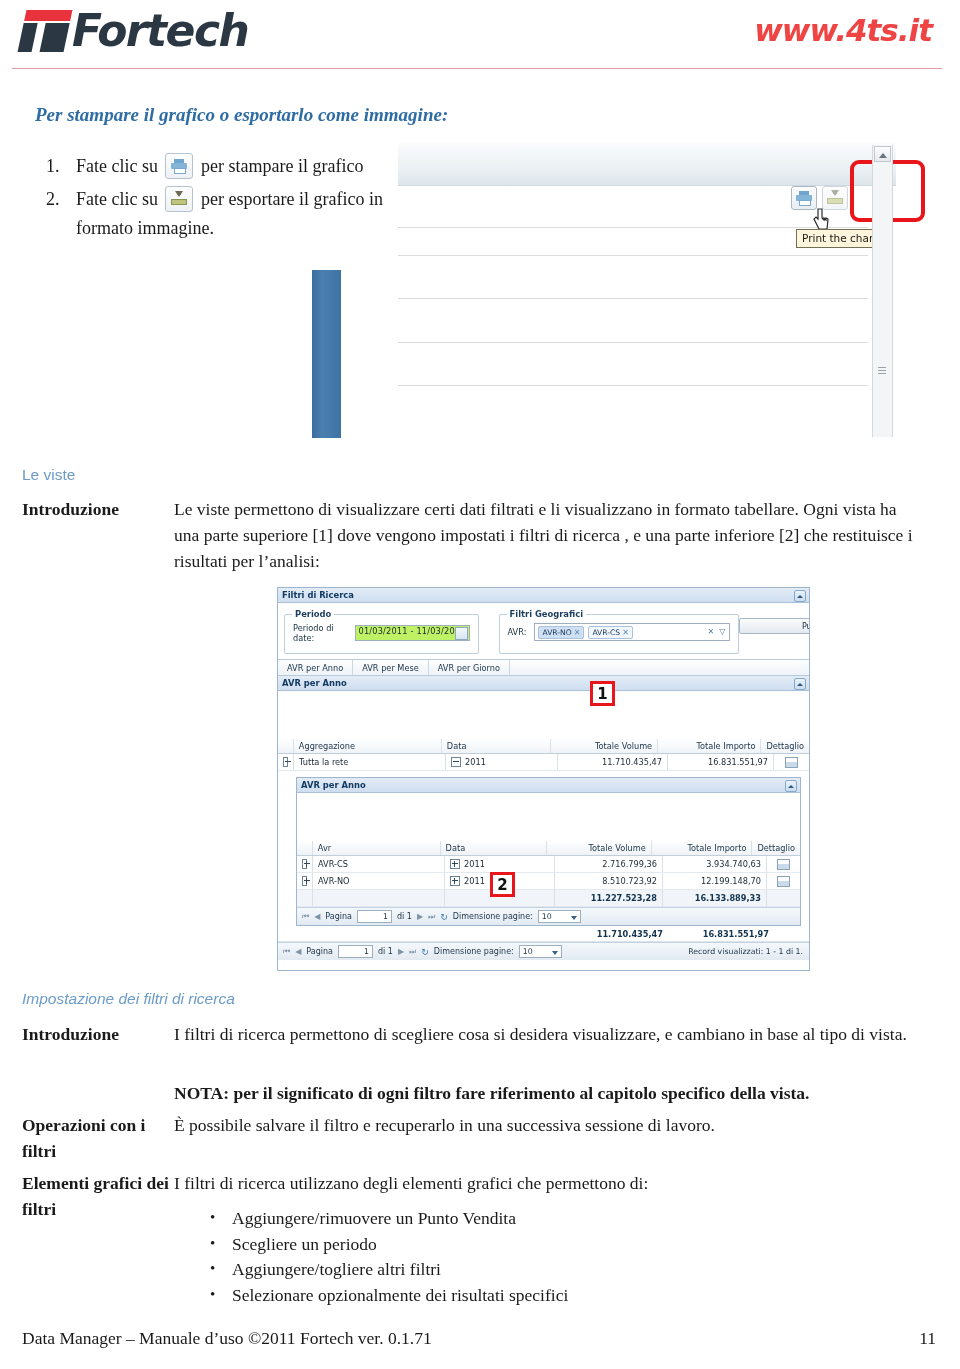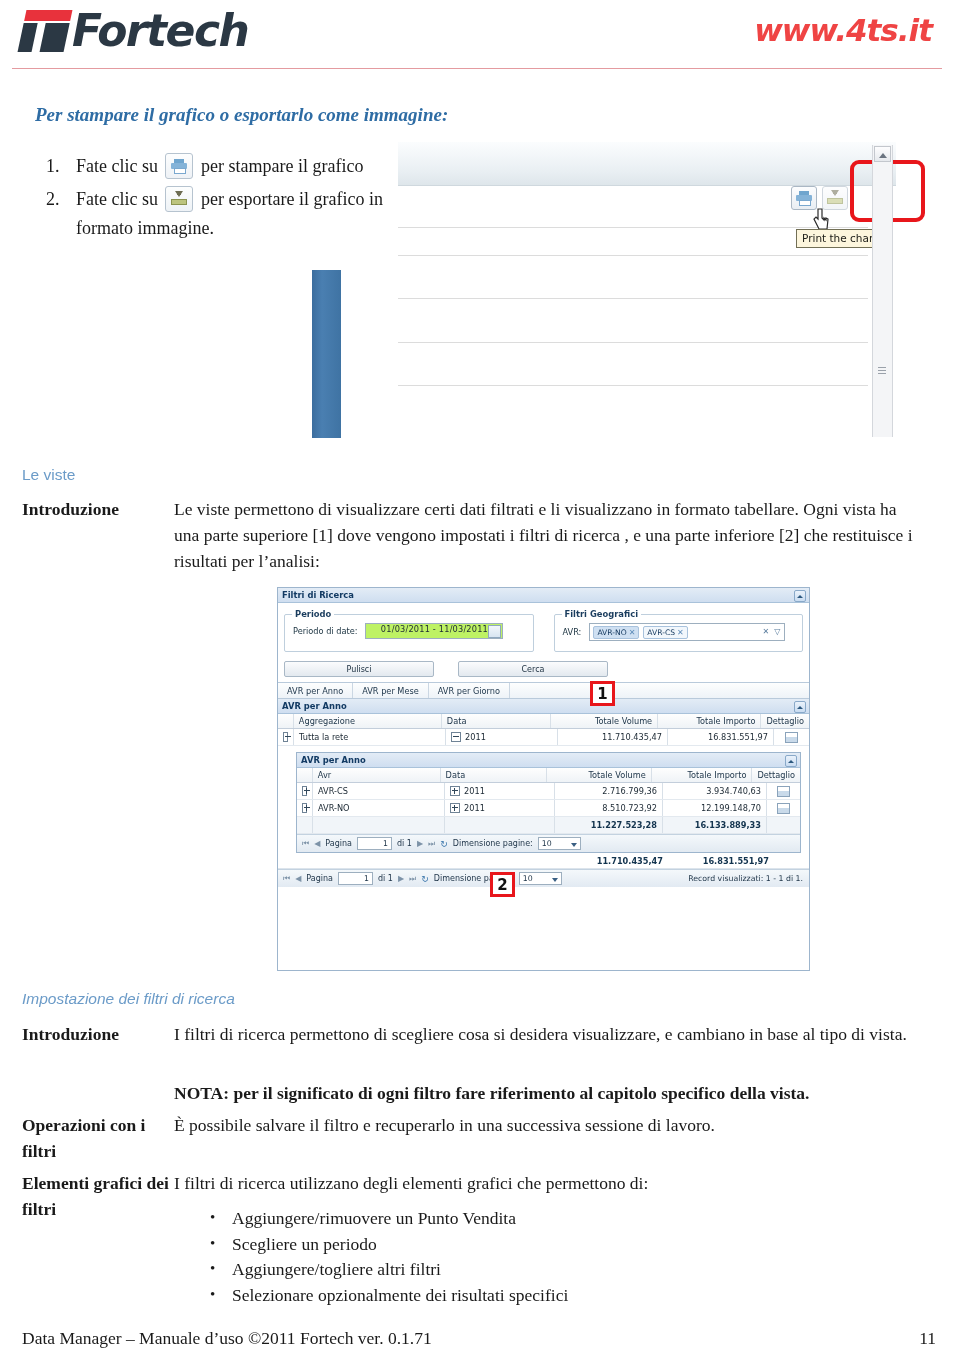--- a/index.html
+++ b/index.html
@@ -347,21 +347,21 @@
     content: ""; position: absolute; left: 2px; top: 4px;
     width: 0; height: 0;
     border-left: 3px solid transparent;
     border-right: 3px solid transparent;
     border-bottom: 3px solid #2c587f;
   }
   .filters-body {
     padding: 6px 6px 5px 6px;
     background: #fff;
     display: flex;
-    flex-direction: column;
+    flex-direction: row;
   }
   .fieldsets {
     display: flex;
     gap: 20px;
   }
   .fs {
     flex: 1 1 0;
     border: 1px solid #bfcfdd;
     border-radius: 2px;
     padding: 8px 8px 10px 8px;
@@ -470,20 +470,21 @@
     display: flex; align-items: center;
     border-right: 1px solid #cbd7e3;
     color: #1b3348;
     font-size: 8.2px;
   }
   .grid-hd {
     display: flex;
     height: 14px;
     background: linear-gradient(#fefefe, #eff3f7);
     border-bottom: 1px solid #c3cedb;
+    margin-top: 48px;
   }
   .grid-hd div, .grid-row div {
     border-right: 1px solid #d8e0e8;
     padding: 0 5px;
     display: flex;
     align-items: center;
     box-sizing: border-box;
     font-size: 8.2px;
   }
   .grid-hd div { color: #21384c; }

